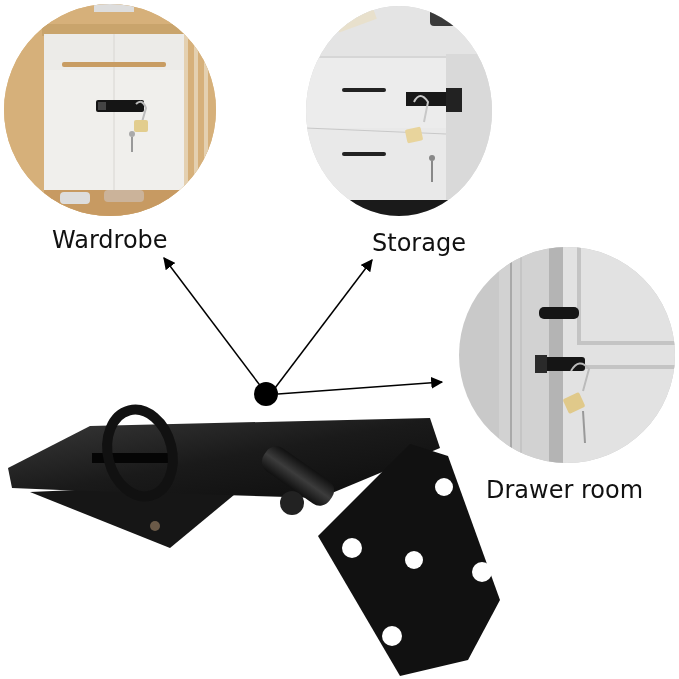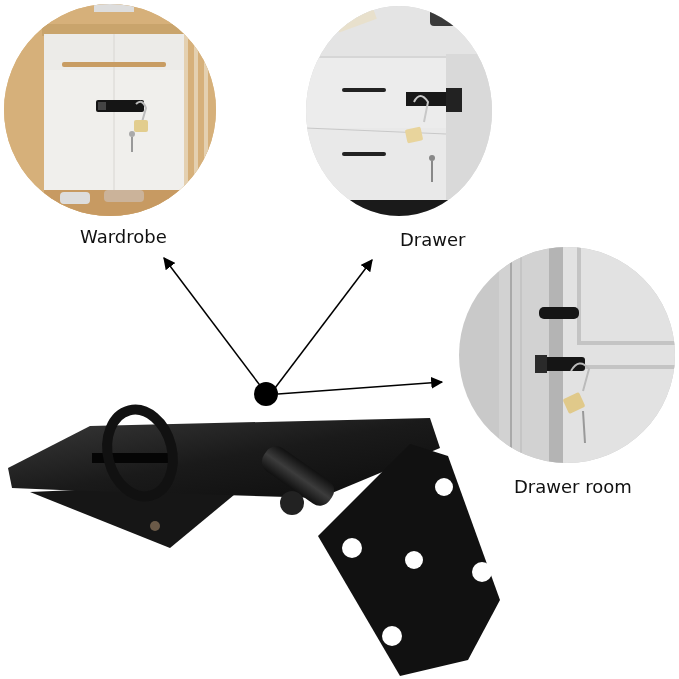--- a/index.html
+++ b/index.html
@@ -1,18 +1,18 @@
 <!DOCTYPE html>
 <html><head>
 <meta charset="utf-8">
 <style>
   html, body { margin: 0; padding: 0; background: #ffffff; }
   body { width: 679px; height: 679px; position: relative; overflow: hidden; font-family: "DejaVu Sans", sans-serif; }
   .circle { position: absolute; border-radius: 50%; overflow: hidden; }
-  .label { position: absolute; font-size: 18px; color: #111; white-space: nowrap; margin-left: 28px; }
+  .label { position: absolute; font-size: 24px; color: #111; white-space: nowrap; }
   svg { position: absolute; left: 0; top: 0; }
 </style>
 </head>
 <body>
 
 <div class="circle" style="left:4px;top:4px;width:212px;height:212px;background:#d8b27a;">
   <svg width="212" height="212" viewBox="0 0 212 212">
     <rect x="0" y="0" width="212" height="212" fill="#d6b07a"></rect>
     <g fill="#e8d9bf" opacity="0.8">
       <rect x="170" y="0" width="4" height="212"></rect>
@@ -53,21 +53,21 @@
     <rect x="36" y="146" width="44" height="4" rx="2" fill="#222"></rect>
     <rect x="100" y="86" width="48" height="14" fill="#181818"></rect>
     <rect x="140" y="82" width="16" height="24" fill="#222"></rect>
     <path d="M108 96 q6 -12 14 0 l-4 20" stroke="#c8c8c8" stroke-width="2" fill="none"></path>
     <rect x="100" y="122" width="16" height="14" rx="2" transform="rotate(-12 108 129)" fill="#e8d49c"></rect>
     <circle cx="126" cy="152" r="3" fill="#888"></circle>
     <line x1="126" y1="155" x2="126" y2="176" stroke="#888" stroke-width="2"></line>
     <rect x="0" y="194" width="186" height="16" fill="#1a1a1a"></rect>
   </svg>
 </div>
-<div class="label" style="left:372px;top:229px;">Drawer</div>
+<div class="label" style="left:372px;top:229px;">Storage</div>
 
 <div class="circle" style="left:459px;top:247px;width:216px;height:216px;">
   <svg width="216" height="216" viewBox="0 0 216 216">
     <rect x="0" y="0" width="216" height="216" fill="#c9c9c9"></rect>
     <rect x="40" y="0" width="50" height="216" fill="#d2d2d2"></rect>
     <line x1="52" y1="0" x2="52" y2="216" stroke="#a9a9a9" stroke-width="2"></line>
     <line x1="62" y1="0" x2="62" y2="216" stroke="#b8b8b8" stroke-width="1"></line>
     <rect x="90" y="0" width="14" height="216" fill="#b4b4b4"></rect>
     <rect x="104" y="0" width="112" height="216" fill="#e2e2e2"></rect>
     <path d="M120 0 V96 H216" stroke="#c4c4c4" stroke-width="4" fill="none"></path>

